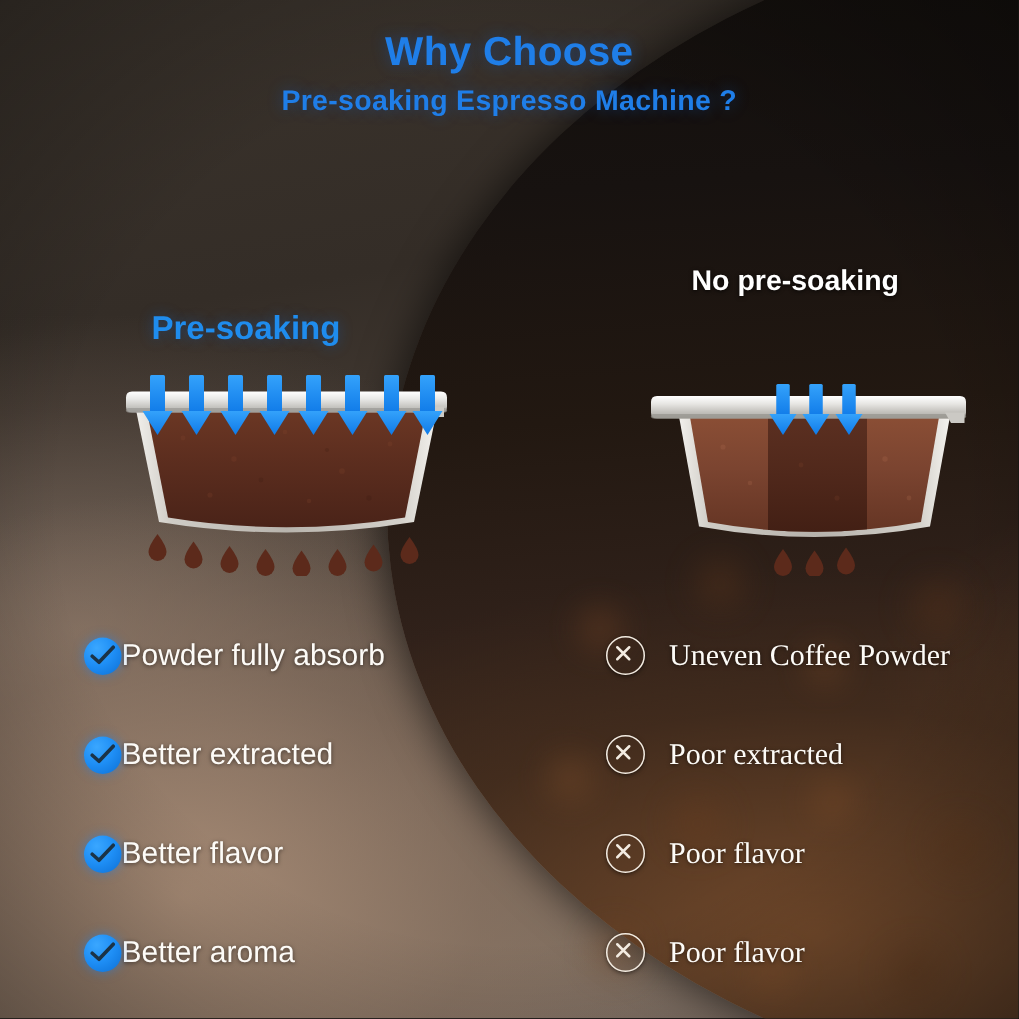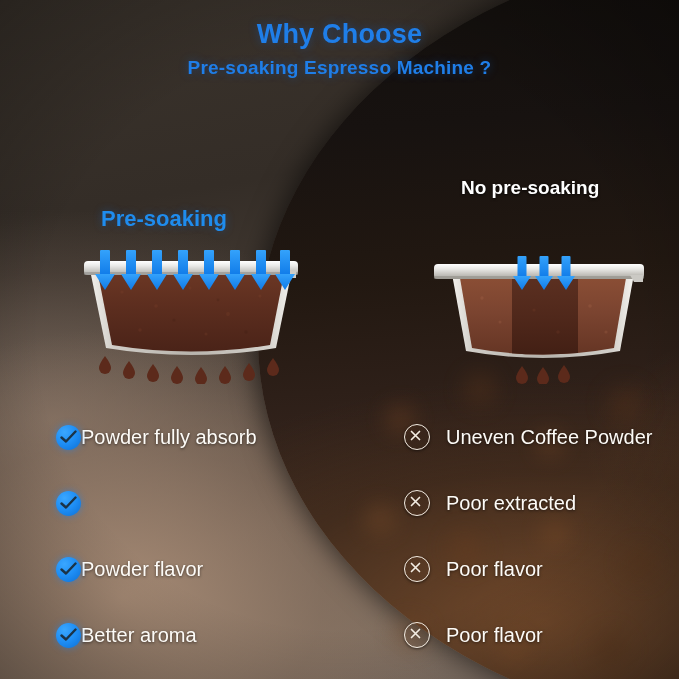--- a/index.html
+++ b/index.html
@@ -124,21 +124,21 @@
     align-items: center;
     height: 66px;
   }
   .row .label {
     color: #fdfbf7;
     font-size: 20px;
     white-space: nowrap;
     text-shadow: 0 1px 3px rgba(0,0,0,0.55);
   }
   .list.left .row .label { font-size: 20px; }
-  .list.right .row .label { margin-left: 16px; font-size: 20px; }
+  .list.right .row .label { margin-left: 16px; font-size: 20px; font-family: Liberation Serif, serif; }
 
   .mark-check {
     width: 25px;
     height: 25px;
     border-radius: 50%;
     background: radial-gradient(circle at 34% 28%, #3aa7ff 0%, #1e8ef5 48%, #0d6fd4 100%);
     box-shadow: 0 0 7px rgba(30,130,240,0.55);
     flex: 0 0 auto;
     position: relative;
   }
@@ -356,29 +356,30 @@
       </span>
       <span class="label">Powder fully absorb</span>
     </div>
 
     <div class="row">
       <span class="mark-check">
         <svg width="17" height="15" viewBox="0 0 17 15">
           <path d="M1.5 7.5 L6 11.5 L15.5 1.5" fill="none" stroke="#1b3347" stroke-width="2.4" stroke-linecap="round" stroke-linejoin="round"></path>
         </svg>
       </span>
+      <span class="label">Better extracted</span>
     </div>
 
     <div class="row">
       <span class="mark-check">
         <svg width="17" height="15" viewBox="0 0 17 15">
           <path d="M1.5 7.5 L6 11.5 L15.5 1.5" fill="none" stroke="#1b3347" stroke-width="2.4" stroke-linecap="round" stroke-linejoin="round"></path>
         </svg>
       </span>
-      <span class="label">Powder flavor</span>
+      <span class="label">Better flavor</span>
     </div>
 
     <div class="row">
       <span class="mark-check">
         <svg width="17" height="15" viewBox="0 0 17 15">
           <path d="M1.5 7.5 L6 11.5 L15.5 1.5" fill="none" stroke="#1b3347" stroke-width="2.4" stroke-linecap="round" stroke-linejoin="round"></path>
         </svg>
       </span>
       <span class="label">Better aroma</span>
     </div>

